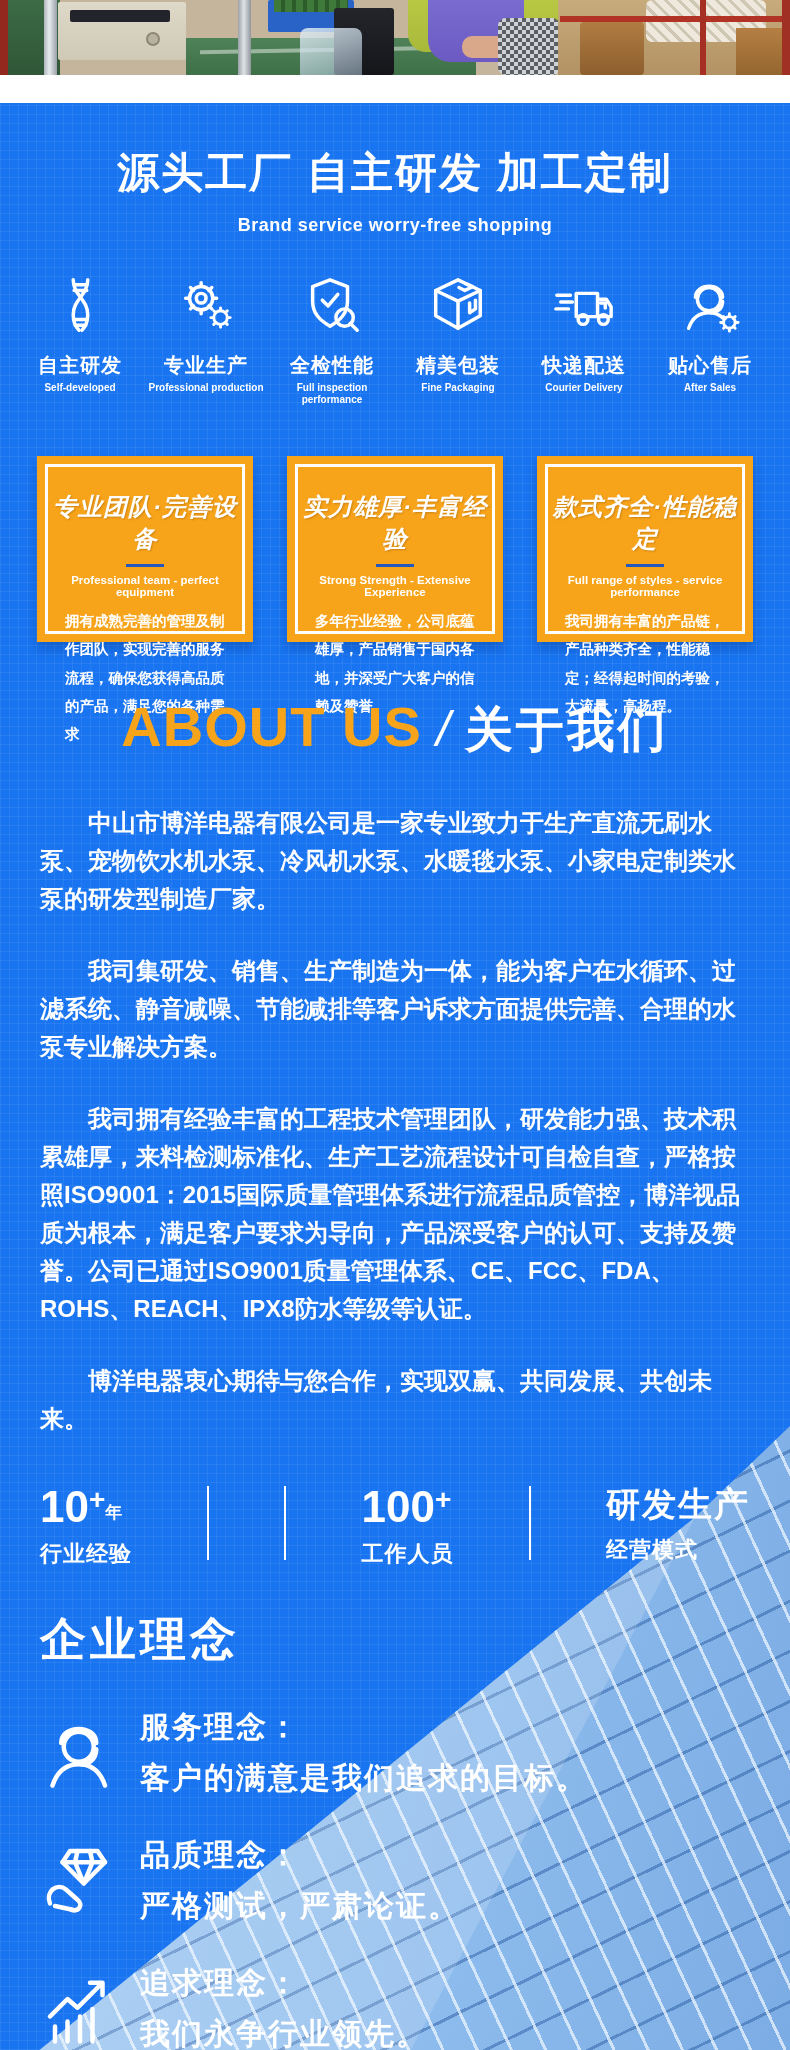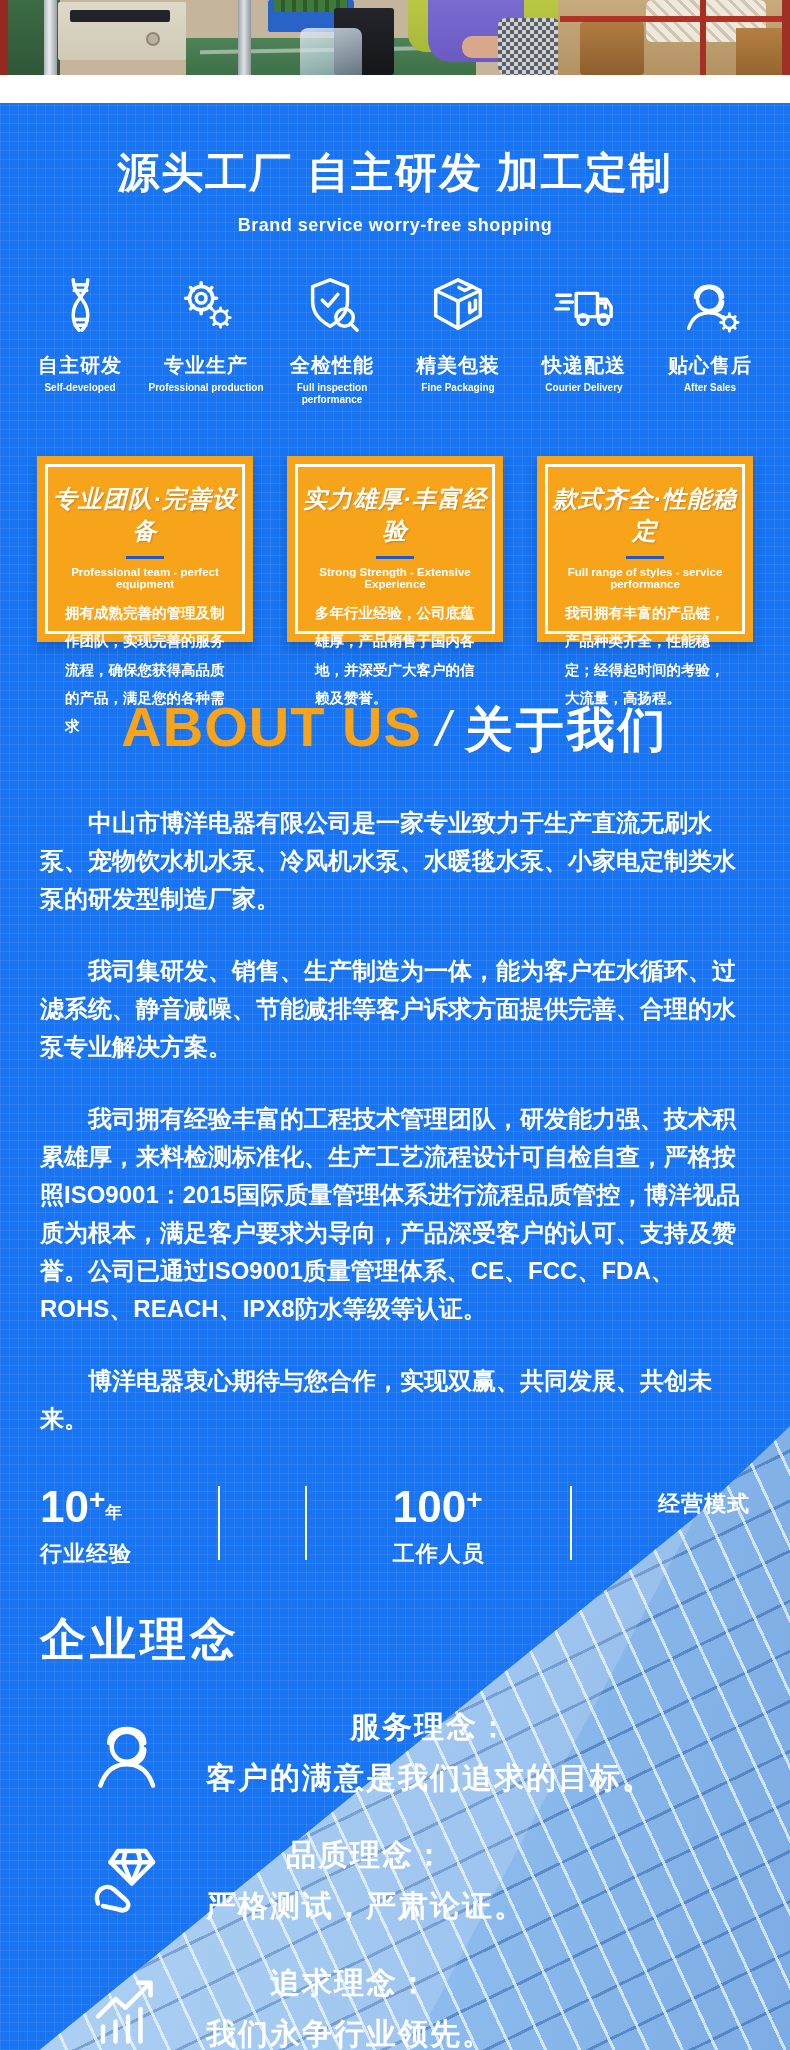--- a/index.html
+++ b/index.html
@@ -50,21 +50,21 @@
   .hero-sub { margin-top: 14px; font-size: 18px; font-weight: 600; letter-spacing: .5px; }
 
   .features { display:flex; justify-content: space-between; padding: 0 18px; margin-top: 38px; }
   .feature { width: 124px; }
   .feature svg { width: 62px; height: 62px; stroke:#fff; fill:none; stroke-width:3.6; stroke-linecap:round; stroke-linejoin:round; }
   .feature-label { margin-top: 12px; font-size: 20px; font-weight: bold; letter-spacing:1px; }
   .feature-label-en { margin-top: 3px; font-size: 10px; font-weight: bold; line-height: 1.2; }
 
   .cards { display:flex; gap: 34px; padding: 0 37px; margin-top: 50px; }
   .card { flex:1; height: 186px; background:#f8a41b; padding: 8px; box-shadow: 0 7px 10px rgba(0,40,120,.28); }
-  .card-inner { height: 100%; border: 3px solid #fff; padding-top: 16px; }
+  .card-inner { height: 100%; border: 3px solid #fff; padding-top: 24px; }
   .card-title { font-size: 24px; font-weight: bold; font-style: italic; letter-spacing: 1px; text-shadow: 1px 1px 2px rgba(120,70,0,.35); }
   .card-underline { width: 38px; height: 3px; background:#2258c0; margin: 9px auto 7px; }
   .card-sub-en { font-size: 11.5px; font-weight: bold; }
   .card-body { margin-top: 9px; padding: 0 17px; font-size: 14.5px; font-weight: bold; line-height: 1.95; text-align: left; }
 
   .about-title { margin-top: 52px; line-height: 66px; }
   .about-en { color:#f8a41b; font-size: 56px; font-weight: bold; letter-spacing: 1px; text-align: right; }
   .about-sep { color:#fff; font-size: 50px; font-weight: 300; font-style: italic; margin: 0 10px; }
   .about-cn { color:#fff; font-size: 48px; font-weight: bold; letter-spacing: 3px; }
 
@@ -74,21 +74,21 @@
 
   .stats { display:flex; align-items: flex-start; justify-content: space-between; padding: 0 40px; margin-top: 44px; text-align:left; }
   .stat-divider { width: 2px; height: 74px; background:#fff; margin-top: 4px; }
   .stat-value { font-size: 44px; font-weight: bold; }
   .stat-value--cn { font-size: 34px; letter-spacing: 2px; }
   .stat-sup { font-size: 28px; font-weight: bold; vertical-align: 13px; }
   .stat-unit { font-size: 17px; font-weight: bold; vertical-align: 4px; }
   .stat-label { margin-top: 7px; font-size: 22px; font-weight: bold; letter-spacing: 1px; }
 
   .concept-title { margin-top: 40px; padding: 0 40px; text-align:left; font-size: 46px; font-weight: bold; letter-spacing: 4px; }
-  .concept-item { display:flex; align-items:center; gap: 38px; padding: 0 40px; margin-top: 36px; text-align:center;margin-left:48px; }
+  .concept-item { display:flex; align-items:center; gap: 20px; padding: 0 40px; margin-top: 36px; text-align:left; }
   .concept-item svg { width: 80px; height: 80px; flex: 0 0 80px; stroke:#fff; fill:none; stroke-width:3.6; stroke-linecap:round; stroke-linejoin:round; }
   .concept-heading { font-size: 30px; font-weight: bold; letter-spacing: 2px; }
   .concept-text { margin-top: 10px; font-size: 30px; font-weight: bold; letter-spacing: 2px; }
 
   
   .building {
     position:absolute; left:0; bottom:0; width:100%; height:650px; z-index:1;
     clip-path: polygon(88% 18%, 100% 4%, 100% 100%, 5% 100%);
     background-image:
       repeating-linear-gradient(65deg, rgba(245,250,255,0) 0 28px, rgba(235,245,255,.75) 28px 31px),
@@ -258,20 +258,21 @@
           <div class="stat-label">行业经验</div>
         </div>
         <div class="stat-divider"></div>
         <div class="stat-divider"></div>
         <div class="stat">
           <div><span class="stat-value">100</span><span class="stat-sup">+</span></div>
           <div class="stat-label">工作人员</div>
         </div>
         <div class="stat-divider"></div>
         <div class="stat">
+          <div><span class="stat-value stat-value--cn">研发生产</span></div>
           <div class="stat-label">经营模式</div>
         </div>
       </div>
 
       <div class="concept-title">企业理念</div>
 
       <div class="concept-item">
         <svg viewBox="0 0 64 64">
           <path d="M17 24 C17 9 45 9 45 24"></path>
           <circle cx="31" cy="27" r="12"></circle>

